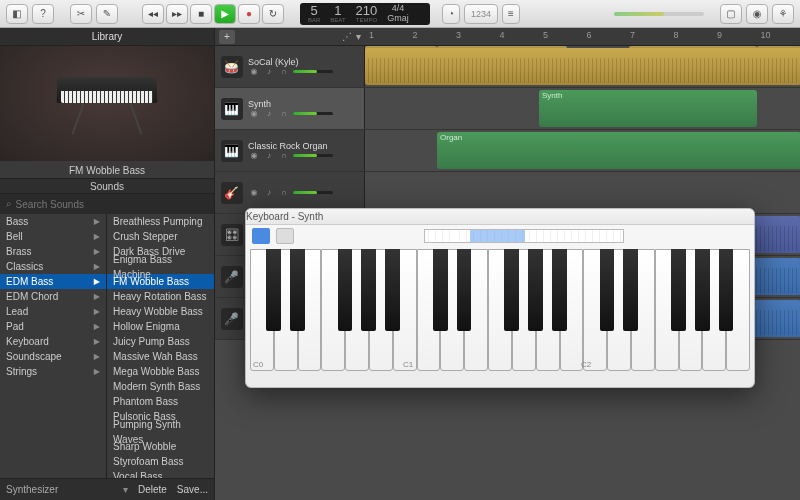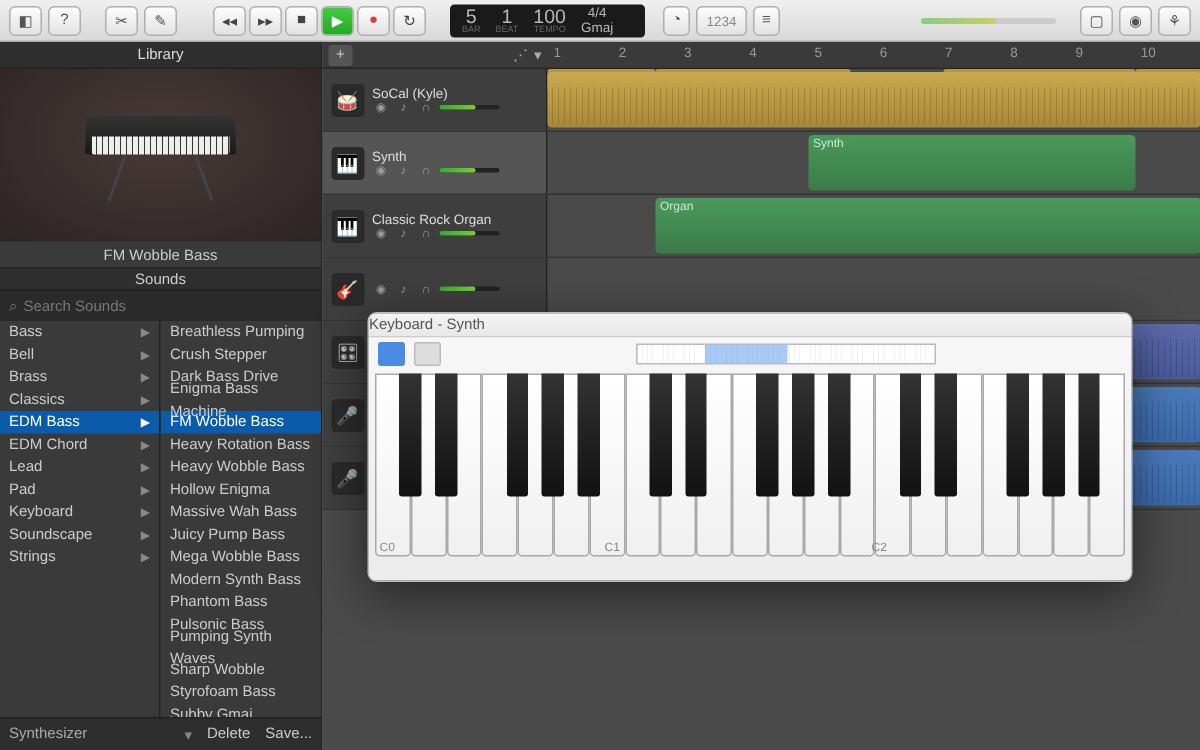--- a/index.html
+++ b/index.html
@@ -101,21 +101,21 @@
   <div class="lcd">
     <div class="col">
         <span class="num">5</span>
         <span class="lbl">BAR</span>
       </div>
     <div class="col">
         <span class="num">1</span>
         <span class="lbl">BEAT</span>
       </div>
     <div class="col">
-        <span class="num">100</span>
+        <span class="num">210</span>
         <span class="lbl">TEMPO</span>
       </div>
     <div class="col" style="line-height:1.1">
         <span style="font-size:9px">4/4</span>
         <span style="font-size:9px">Gmaj</span>
       </div>
   </div>
   <div class="ibtn" style="margin-left:8px;width:18px">◔</div>
   <div class="ibtn" style="width:34px;color:#888;font-size:9px">1234</div>
   <div class="ibtn" style="width:18px">≡</div>
@@ -192,30 +192,30 @@
         </div>
       <div class="col2" id="patchlist">
           <div class="srow">Breathless Pumping</div>
           <div class="srow">Crush Stepper</div>
           <div class="srow">Dark Bass Drive</div>
           <div class="srow">Enigma Bass Machine</div>
           <div class="srow sel">FM Wobble Bass</div>
           <div class="srow">Heavy Rotation Bass</div>
           <div class="srow">Heavy Wobble Bass</div>
           <div class="srow">Hollow Enigma</div>
+          <div class="srow">Juicy Pump Bass</div>
           <div class="srow">Massive Wah Bass</div>
-          <div class="srow">Juicy Pump Bass</div>
           <div class="srow">Mega Wobble Bass</div>
           <div class="srow">Modern Synth Bass</div>
           <div class="srow">Phantom Bass</div>
           <div class="srow">Pulsonic Bass</div>
           <div class="srow">Pumping Synth Waves</div>
           <div class="srow">Sharp Wobble</div>
           <div class="srow">Styrofoam Bass</div>
-          <div class="srow">Subby Gmaj</div>
+          <div class="srow">Vocal Bass</div>
         </div>
     </div>
     <div class="lib-foot">
       <span class="syn">Synthesizer</span>
       <span style="color:#888">▾</span>
       <span class="btn">Delete</span>
       <span class="btn">Save...</span>
     </div>
   </div>
 

